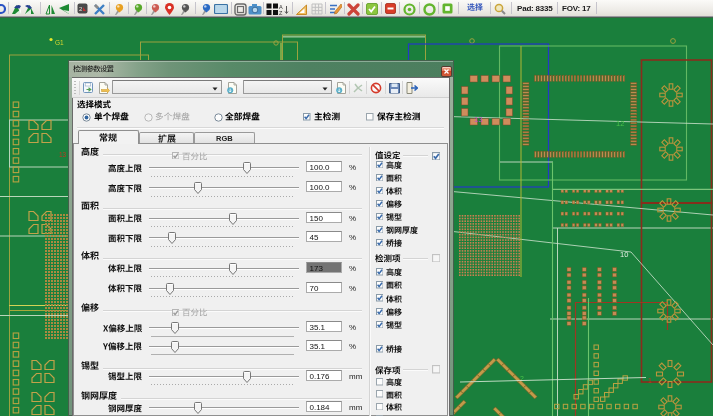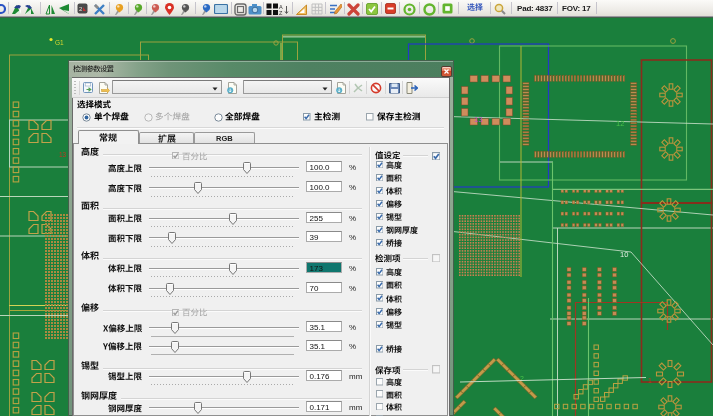--- a/index.html
+++ b/index.html
@@ -1439,21 +1439,21 @@
       <rect x="0.5" y="0.5" width="10" height="10" rx="1.5" fill="#63b52e"></rect>
       <rect x="3.2" y="3.2" width="4.6" height="4.6" fill="#fff"></rect>
     </svg>
     <i style="position:absolute;left:458px;top:2px;width:1px;height:12px;background:#c6c4cc"></i>
     <i style="position:absolute;left:489.5px;top:2px;width:1px;height:12px;background:#c6c4cc"></i>
     <svg style="position:absolute;left:494px;top:2.5px" width="12" height="13" viewBox="0 0 12 13">
       <circle cx="5" cy="5" r="3.6" fill="#f0e8c0" stroke="#caa53a" stroke-width="1.5"></circle>
       <path d="M7.8 7.8 L11 11" stroke="#8a8a8a" stroke-width="2"></path>
     </svg>
     <i style="position:absolute;left:511px;top:2px;width:1px;height:12px;background:#c6c4cc"></i>
-    <span style="position:absolute;left:517px;top:3.5px;font:600 8px 'Liberation Sans',sans-serif;color:#1a1a1a;letter-spacing:-0.2px">Pad: 4837</span>
+    <span style="position:absolute;left:517px;top:3.5px;font:600 8px 'Liberation Sans',sans-serif;color:#1a1a1a;letter-spacing:-0.2px">Pad: 8335</span>
     <i style="position:absolute;left:557px;top:2px;width:1px;height:12px;background:#c6c4cc"></i>
     <span style="position:absolute;left:562px;top:3.5px;font:600 8px 'Liberation Sans',sans-serif;color:#1a1a1a;letter-spacing:-0.2px">FOV: 17</span>
     <i style="position:absolute;left:595.5px;top:2px;width:1px;height:12px;background:#c6c4cc"></i>
   </div>
 <div style="position:absolute;left:67.5px;top:59.5px;width:386px;height:356.5px;">
     <div style="position:absolute;inset:0;border:1px solid #44604c;background:linear-gradient(#9eb2a0,#87a28a 55%,#71937b)"></div>
     <div style="position:absolute;left:1px;top:1px;right:1px;height:16.5px;background:linear-gradient(90deg,#a6b3a2,#adb9a8 8%,#84a289 18%,#6f9478 26%,#588a68 42%,#4e8161 62%,#4c7e5e 100%);box-shadow:inset 0 1px 0 rgba(255,255,255,0.35)"></div>
     <div style="position:absolute;left:4px;top:17.5px;right:4px;bottom:0;background:#f0f0f0;border:1px solid #6a6a6a;border-bottom:none"></div>
     <div style="position:absolute;right:2px;top:6px;width:11px;height:11px;border-radius:2px;border:1px solid #5a3a32;background:linear-gradient(#f6ab90,#e2765a 45%,#c94728 50%,#d45e3c);box-shadow:inset 0 1px 0 rgba(255,255,255,0.5)">
       <svg width="9" height="9" viewBox="0 0 9 9" style="position:absolute;left:0.5px;top:0.5px">
@@ -1569,37 +1569,37 @@
         <path d="M1.5 1.5 H6.5" stroke="#fff" stroke-width="1"></path>
       </svg>
       <div style="position:absolute;left:233.5px;top:103.5px;width:36px;height:11px;background:#fff;border:1px solid #ababab;border-top-color:#8a8a8a;font:8px 'Liberation Sans',sans-serif;color:#111;padding:1px 0 0 3px">100.0</div>
       <span style="position:absolute;left:277px;top:105.5px;font:8px 'Liberation Sans',sans-serif;color:#222">%</span>
       <div style="position:absolute;left:76.5px;top:140.0px;width:150.0px;height:2px;border-top:1px solid #9a9a9a;border-bottom:1px solid #fff"></div>
       <div style="position:absolute;left:79px;top:148.5px;width:143px;height:1px;background:repeating-linear-gradient(90deg,#aaa 0,#aaa 1px,transparent 1px,transparent 3px)"></div>
       <svg style="position:absolute;left:157.2px;top:135.0px" width="8" height="12" viewBox="0 0 8 12">
         <path d="M0.5 1.5 A1 1 0 0 1 1.5 0.5 H6.5 A1 1 0 0 1 7.5 1.5 V7.5 L4 11.5 L0.5 7.5 Z" fill="#f4f4f4" stroke="#777" stroke-width="1"></path>
         <path d="M1.5 1.5 H6.5" stroke="#fff" stroke-width="1"></path>
       </svg>
-      <div style="position:absolute;left:233.5px;top:134.0px;width:36px;height:11px;background:#fff;border:1px solid #ababab;border-top-color:#8a8a8a;font:8px 'Liberation Sans',sans-serif;color:#111;padding:1px 0 0 3px">255</div>
+      <div style="position:absolute;left:233.5px;top:134.0px;width:36px;height:11px;background:#fff;border:1px solid #ababab;border-top-color:#8a8a8a;font:8px 'Liberation Sans',sans-serif;color:#111;padding:1px 0 0 3px">150</div>
       <span style="position:absolute;left:277px;top:136.0px;font:8px 'Liberation Sans',sans-serif;color:#222">%</span>
       <div style="position:absolute;left:76.5px;top:159.5px;width:150.0px;height:2px;border-top:1px solid #9a9a9a;border-bottom:1px solid #fff"></div>
       <div style="position:absolute;left:79px;top:168.0px;width:143px;height:1px;background:repeating-linear-gradient(90deg,#aaa 0,#aaa 1px,transparent 1px,transparent 3px)"></div>
       <svg style="position:absolute;left:95.8px;top:154.5px" width="8" height="12" viewBox="0 0 8 12">
         <path d="M0.5 1.5 A1 1 0 0 1 1.5 0.5 H6.5 A1 1 0 0 1 7.5 1.5 V7.5 L4 11.5 L0.5 7.5 Z" fill="#f4f4f4" stroke="#777" stroke-width="1"></path>
         <path d="M1.5 1.5 H6.5" stroke="#fff" stroke-width="1"></path>
       </svg>
-      <div style="position:absolute;left:233.5px;top:153.5px;width:36px;height:11px;background:#fff;border:1px solid #ababab;border-top-color:#8a8a8a;font:8px 'Liberation Sans',sans-serif;color:#111;padding:1px 0 0 3px">39</div>
+      <div style="position:absolute;left:233.5px;top:153.5px;width:36px;height:11px;background:#fff;border:1px solid #ababab;border-top-color:#8a8a8a;font:8px 'Liberation Sans',sans-serif;color:#111;padding:1px 0 0 3px">45</div>
       <span style="position:absolute;left:277px;top:155.5px;font:8px 'Liberation Sans',sans-serif;color:#222">%</span>
       <div style="position:absolute;left:76.5px;top:190.0px;width:150.0px;height:2px;border-top:1px solid #9a9a9a;border-bottom:1px solid #fff"></div>
       <div style="position:absolute;left:79px;top:198.5px;width:143px;height:1px;background:repeating-linear-gradient(90deg,#aaa 0,#aaa 1px,transparent 1px,transparent 3px)"></div>
       <svg style="position:absolute;left:157.2px;top:185.0px" width="8" height="12" viewBox="0 0 8 12">
         <path d="M0.5 1.5 A1 1 0 0 1 1.5 0.5 H6.5 A1 1 0 0 1 7.5 1.5 V7.5 L4 11.5 L0.5 7.5 Z" fill="#f4f4f4" stroke="#777" stroke-width="1"></path>
         <path d="M1.5 1.5 H6.5" stroke="#fff" stroke-width="1"></path>
       </svg>
-      <div style="position:absolute;left:233.5px;top:184.0px;width:36px;height:11px;background:#0f766e;border:1px solid #ababab;border-top-color:#8a8a8a;font:8px 'Liberation Sans',sans-serif;color:#111;padding:1px 0 0 3px">173</div>
+      <div style="position:absolute;left:233.5px;top:184.0px;width:36px;height:11px;background:#737373;border:1px solid #ababab;border-top-color:#8a8a8a;font:8px 'Liberation Sans',sans-serif;color:#111;padding:1px 0 0 3px">173</div>
       <span style="position:absolute;left:277px;top:186.0px;font:8px 'Liberation Sans',sans-serif;color:#222">%</span>
       <div style="position:absolute;left:76.5px;top:210.0px;width:150.0px;height:2px;border-top:1px solid #9a9a9a;border-bottom:1px solid #fff"></div>
       <div style="position:absolute;left:79px;top:218.5px;width:143px;height:1px;background:repeating-linear-gradient(90deg,#aaa 0,#aaa 1px,transparent 1px,transparent 3px)"></div>
       <svg style="position:absolute;left:94.2px;top:205.0px" width="8" height="12" viewBox="0 0 8 12">
         <path d="M0.5 1.5 A1 1 0 0 1 1.5 0.5 H6.5 A1 1 0 0 1 7.5 1.5 V7.5 L4 11.5 L0.5 7.5 Z" fill="#f4f4f4" stroke="#777" stroke-width="1"></path>
         <path d="M1.5 1.5 H6.5" stroke="#fff" stroke-width="1"></path>
       </svg>
       <div style="position:absolute;left:233.5px;top:204.0px;width:36px;height:11px;background:#fff;border:1px solid #ababab;border-top-color:#8a8a8a;font:8px 'Liberation Sans',sans-serif;color:#111;padding:1px 0 0 3px">70</div>
       <span style="position:absolute;left:277px;top:206.0px;font:8px 'Liberation Sans',sans-serif;color:#222">%</span>
       <div style="position:absolute;left:76.5px;top:249.5px;width:150.0px;height:2px;border-top:1px solid #9a9a9a;border-bottom:1px solid #fff"></div>
@@ -1625,21 +1625,21 @@
         <path d="M1.5 1.5 H6.5" stroke="#fff" stroke-width="1"></path>
       </svg>
       <div style="position:absolute;left:233.5px;top:292.0px;width:36px;height:11px;background:#fff;border:1px solid #ababab;border-top-color:#8a8a8a;font:8px 'Liberation Sans',sans-serif;color:#111;padding:1px 0 0 3px">0.176</div>
       <span style="position:absolute;left:277px;top:294.0px;font:8px 'Liberation Sans',sans-serif;color:#222">mm</span>
       <div style="position:absolute;left:76.5px;top:329.5px;width:150.0px;height:2px;border-top:1px solid #9a9a9a;border-bottom:1px solid #fff"></div>
       <div style="position:absolute;left:79px;top:338.0px;width:143px;height:1px;background:repeating-linear-gradient(90deg,#aaa 0,#aaa 1px,transparent 1px,transparent 3px)"></div>
       <svg style="position:absolute;left:122.0px;top:324.5px" width="8" height="12" viewBox="0 0 8 12">
         <path d="M0.5 1.5 A1 1 0 0 1 1.5 0.5 H6.5 A1 1 0 0 1 7.5 1.5 V7.5 L4 11.5 L0.5 7.5 Z" fill="#f4f4f4" stroke="#777" stroke-width="1"></path>
         <path d="M1.5 1.5 H6.5" stroke="#fff" stroke-width="1"></path>
       </svg>
-      <div style="position:absolute;left:233.5px;top:323.5px;width:36px;height:11px;background:#fff;border:1px solid #ababab;border-top-color:#8a8a8a;font:8px 'Liberation Sans',sans-serif;color:#111;padding:1px 0 0 3px">0.171</div>
+      <div style="position:absolute;left:233.5px;top:323.5px;width:36px;height:11px;background:#fff;border:1px solid #ababab;border-top-color:#8a8a8a;font:8px 'Liberation Sans',sans-serif;color:#111;padding:1px 0 0 3px">0.184</div>
       <span style="position:absolute;left:277px;top:325.5px;font:8px 'Liberation Sans',sans-serif;color:#222">mm</span>
       <div style="position:absolute;left:296.5px;top:69.5px;width:2px;height:269px;border-left:1px solid #d4d4d4;border-right:1px solid #fbfbfb"></div>
       <div style="position:absolute;left:331px;top:77.5px;width:25px;height:2px;border-top:1px solid #d4d4d4;border-bottom:1px solid #fbfbfb"></div>
       <svg style="position:absolute;left:359.5px;top:74.0px" width="8.5" height="8.5" viewBox="0 0 7.5 7.5">
         <rect x="0.5" y="0.5" width="6.5" height="6.5" fill="#fdfdfd" stroke="#8a9ba9" stroke-width="1"></rect>
         <path d="M1.6 3.8 L3.1 5.6 L6 1.7" stroke="#3a6bab" stroke-width="1.5" fill="none"></path>
       </svg>
       <svg style="position:absolute;left:303.5px;top:83.2px" width="7.5" height="7.5" viewBox="0 0 7.5 7.5">
         <rect x="0.5" y="0.5" width="6.5" height="6.5" fill="#fdfdfd" stroke="#8a9ba9" stroke-width="1"></rect>
         <path d="M1.6 3.8 L3.1 5.6 L6 1.7" stroke="#3a6bab" stroke-width="1.5" fill="none"></path>

